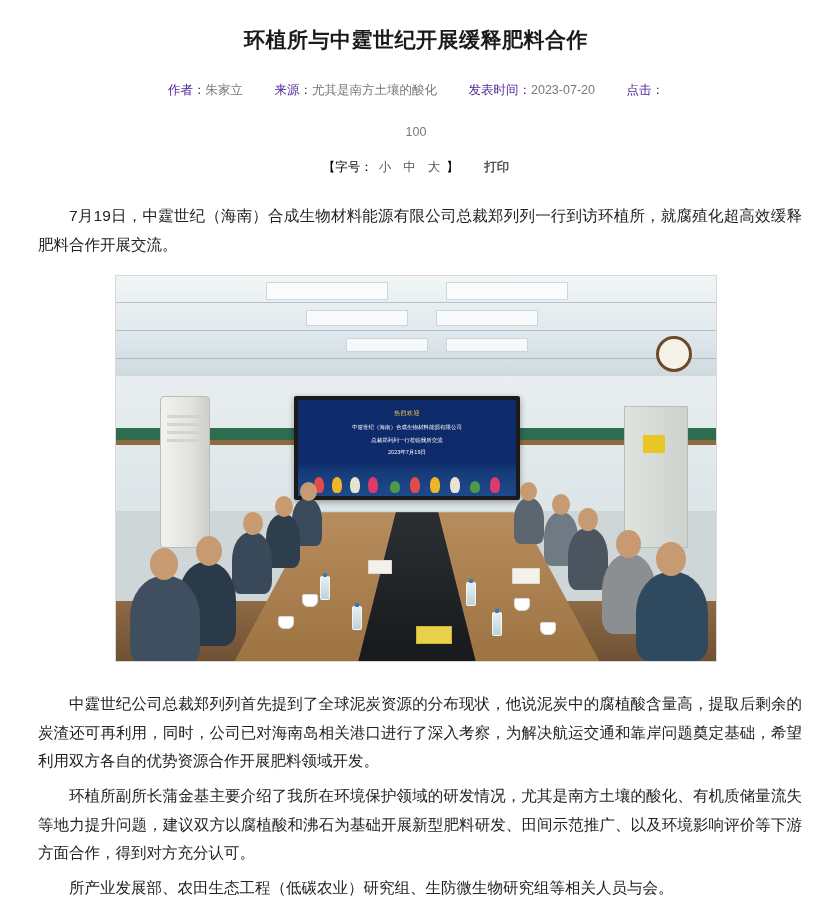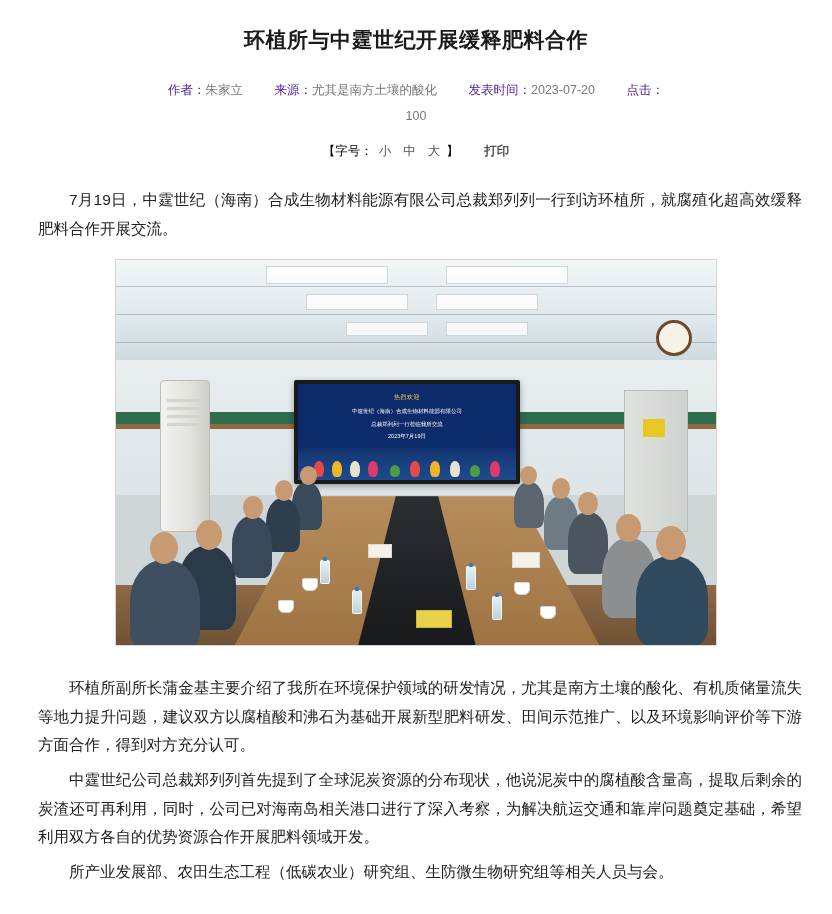--- a/index.html
+++ b/index.html
@@ -39,21 +39,21 @@
     margin: 0 14px;
     white-space: nowrap;
   }
   .meta-label { color: #4c1d95; margin-top: 44px; }
   .meta-value { color: #777; }
   .hit-count {
     display: block;
     text-align: center;
     font-size: 12.5px;
     color: #777;
-    margin-top: 1px;
+    margin-top: 17px;
   }
   .tools-bar {
     text-align: center;
     font-size: 12.5px;
     color: #555;
     margin-top: 14px;
   }
   .fontsize-group {
     display: inline-block;
   }
@@ -311,18 +311,18 @@
         <span class="cup" style="left:186px;top:318px;"></span>
         <span class="cup" style="left:162px;top:340px;"></span>
         <span class="cup" style="left:398px;top:322px;"></span>
         <span class="cup" style="left:424px;top:346px;"></span>
         <span class="paper" style="left:396px;top:292px;width:26px;height:14px;"></span>
         <span class="paper" style="left:252px;top:284px;width:22px;height:12px;"></span>
         <span class="paper" style="left:300px;top:350px;width:34px;height:16px;background:#e9d24a;border-color:#cbb63c;"></span>
       </div>
     </div>
 
+    <p>中霆世纪公司总裁郑列列首先提到了全球泥炭资源的分布现状，他说泥炭中的腐植酸含量高，提取后剩余的炭渣还可再利用，同时，公司已对海南岛相关港口进行了深入考察，为解决航运交通和靠岸问题奠定基础，希望利用双方各自的优势资源合作开展肥料领域开发。</p>
     <p>环植所副所长蒲金基主要介绍了我所在环境保护领域的研发情况，尤其是南方土壤的酸化、有机质储量流失等地力提升问题，建议双方以腐植酸和沸石为基础开展新型肥料研发、田间示范推广、以及环境影响评价等下游方面合作，得到对方充分认可。</p>
-    <p>中霆世纪公司总裁郑列列首先提到了全球泥炭资源的分布现状，他说泥炭中的腐植酸含量高，提取后剩余的炭渣还可再利用，同时，公司已对海南岛相关港口进行了深入考察，为解决航运交通和靠岸问题奠定基础，希望利用双方各自的优势资源合作开展肥料领域开发。</p>
     <p>所产业发展部、农田生态工程（低碳农业）研究组、生防微生物研究组等相关人员与会。</p>
   </div>
 
 </div>
 
 </body></html>

